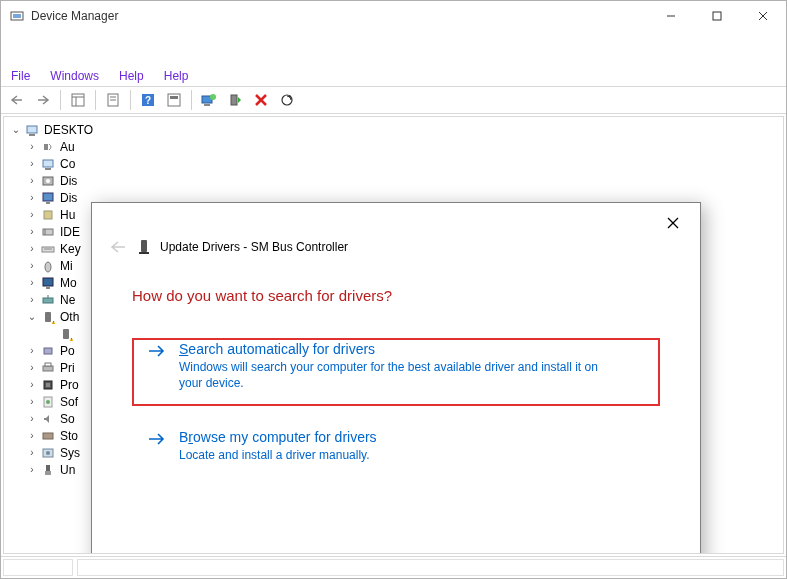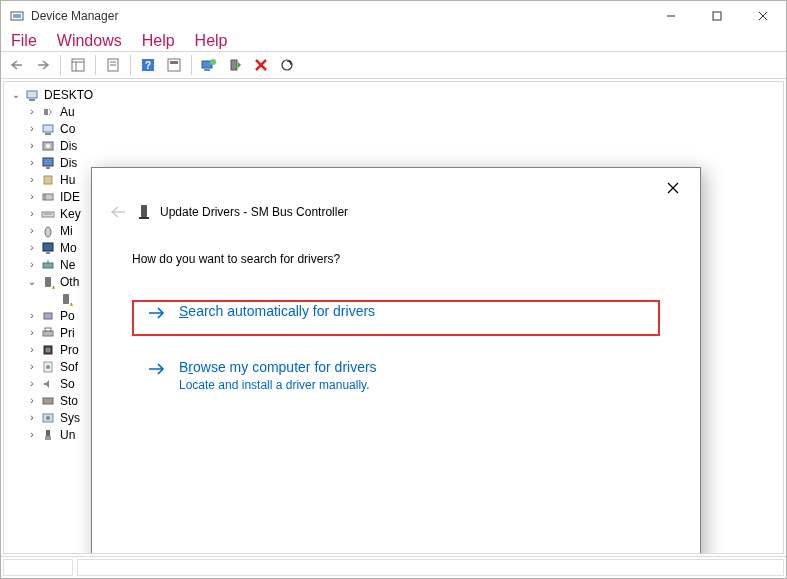--- a/index.html
+++ b/index.html
@@ -12,21 +12,21 @@
     height: 30px; display: flex; align-items: center; padding: 0 0 0 8px;
     font-size: 12px; color: #333;
   }
   .titlebar .title-icon { width: 16px; height: 16px; margin-right: 6px; display:flex; align-items:center; justify-content:center;}
   .titlebar .title-text { flex: 0 0 auto; }
   .titlebar .spacer { flex: 1; }
   .win-btns { display: flex; }
   .win-btn { width: 46px; height: 30px; display:flex; align-items:center; justify-content:center; color:#555;}
   .menubar {
     height: 20px; display: flex; align-items: center; padding: 0 6px;
-    font-size: 16px; gap: 12px; color:#be185d;
+    font-size: 12px; gap: 12px; color:#6d28d9;margin-top:35px;
   }
   .menubar span { padding: 2px 4px; }
   .toolbar {
     height: 28px; border-top: 1px solid #d9d9d9; border-bottom: 1px solid #d9d9d9;
     display: flex; align-items: center; padding: 0 4px; gap: 2px; background:#fff;
   }
   .tb-btn { width: 24px; height: 22px; display:flex; align-items:center; justify-content:center; border:1px solid transparent; }
   .tb-sep { width:1px; height:20px; background:#d0d0d0; margin:0 3px; }
   .content {
     flex: 1; display: flex; border: 1px solid #d9d9d9; margin: 2px; position: relative; overflow:hidden;
@@ -47,21 +47,21 @@
   .dialog {
     position: absolute; left: 87px; top: 85px; width: 610px; height: 455px;
     background: #fff; border: 1px solid #808080; box-shadow: 4px 4px 18px rgba(0,0,0,0.3);
     display:flex; flex-direction:column;
   }
   .dlg-close { position:absolute; top:8px; right:12px; width:30px; height:24px; display:flex;align-items:center;justify-content:center; color:#222;}
   .dlg-header { display:flex; align-items:center; padding: 32px 0 0 14px; font-size:12px; color:#000;}
   .dlg-back { width:24px; height:24px; display:flex;align-items:center;justify-content:center; color:#bbb; margin-right:6px;}
   .dlg-hicon { width:16px; height:16px; margin-right:8px; display:flex;align-items:center;justify-content:center;}
   .dlg-body { padding: 28px 40px 0 40px; flex:1;}
-  .dlg-q { font-size: 12px; color: #000000; margin-bottom: 34px; }
+  .dlg-q { font-size: 15px; color: #b91c1c; margin-bottom: 34px; }
   .option {
     border: 1px solid transparent; padding: 12px 14px 14px 14px; display:flex; gap:12px;
     margin-bottom: 10px; cursor:pointer;
   }
   .option.highlighted { border: 2px solid #e03030; padding: 1px 13px 13px 13px;}
   .opt-arrow { color:#0066cc; flex:0 0 20px; padding-top:2px;}
   .opt-text { color:#0066cc; font-size: 14px;}
   .opt-title { margin-bottom:2px;}
   .opt-title .ul { text-decoration: underline; }
   .opt-desc { font-size: 12px; line-height:1.35; max-width: 430px;}
@@ -415,20 +415,21 @@
         <div class="dlg-q">How do you want to search for drivers?</div>
 
         <div class="option highlighted">
           <div class="opt-arrow">
             <svg width="20" height="16">
                 <path d="M2 8 H16 M11 3 L16 8 L11 13" stroke="#0066cc" fill="none" stroke-width="1.6"></path>
               </svg>
           </div>
           <div class="opt-text">
             <div class="opt-title"><span class="ul">S</span><span>earch automatically for drivers</span></div>
+            <div class="opt-desc">Windows will search your computer for the best available driver and install it on your device.</div>
           </div>
         </div>
 
         <div class="option">
           <div class="opt-arrow">
             <svg width="20" height="16">
                 <path d="M2 8 H16 M11 3 L16 8 L11 13" stroke="#0066cc" fill="none" stroke-width="1.6"></path>
               </svg>
           </div>
           <div class="opt-text">

